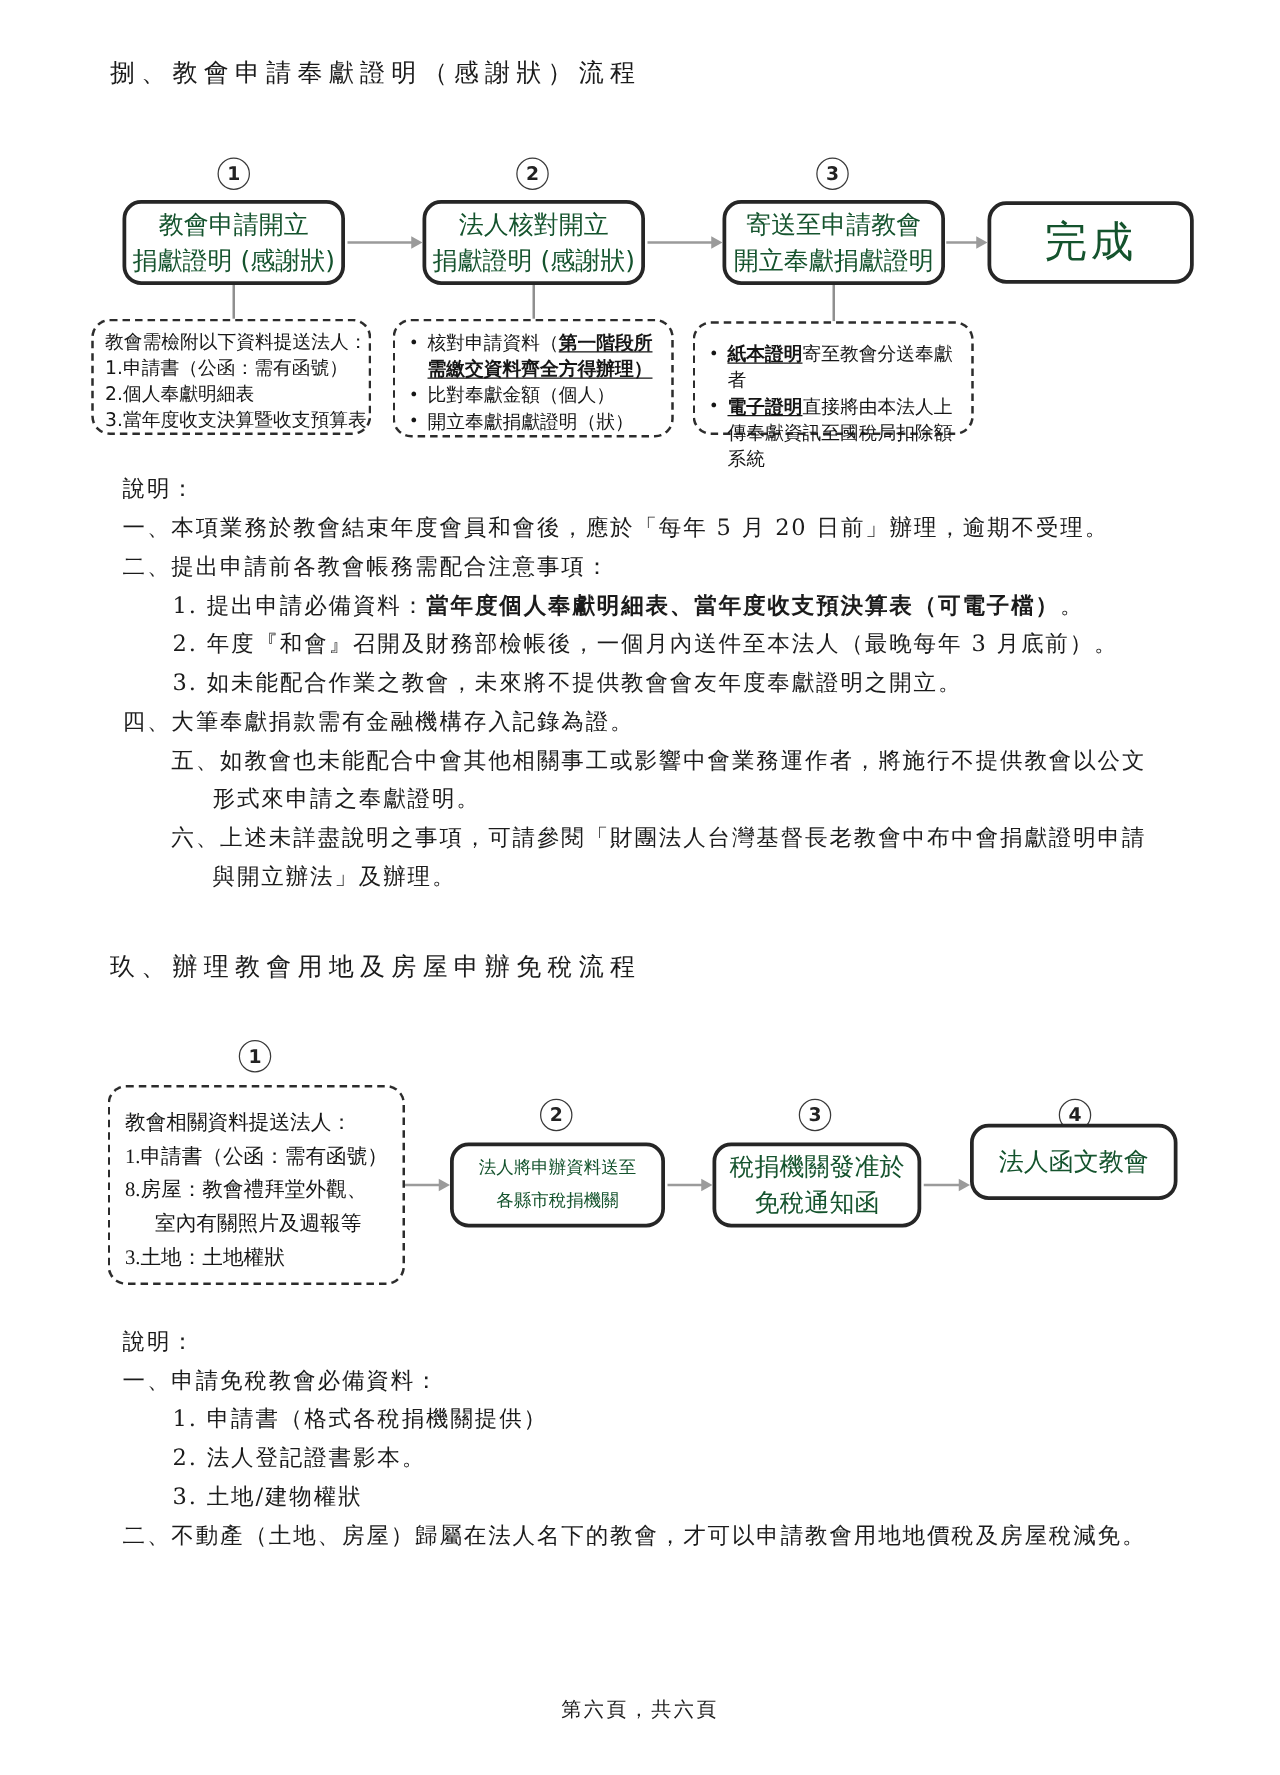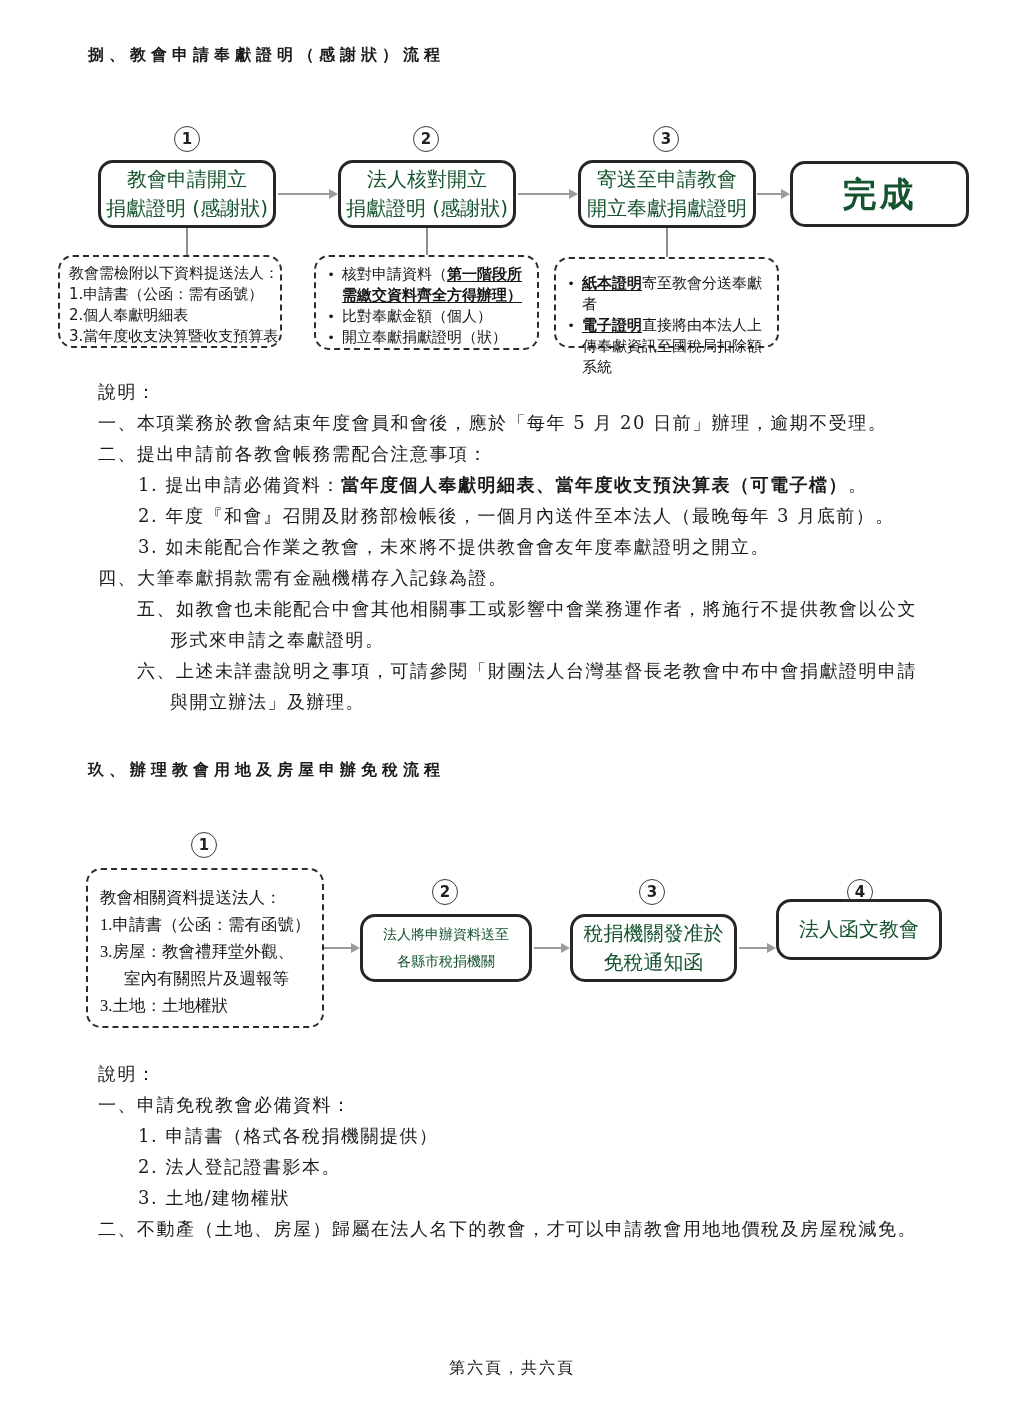--- a/index.html
+++ b/index.html
@@ -7,21 +7,21 @@
     position:relative;
     width:1024px;height:1420px;
     margin:0 auto;
     background:#ffffff;
     font-family:"DejaVu Serif","Liberation Serif",serif;
     color:#1b1b1b;
     overflow:hidden;
   }
   .h-title{
     position:absolute;left:88px;
-    font-size:16px;font-weight:bold;
+    font-size:20px;font-weight:normal;
     letter-spacing:5px;white-space:nowrap;
     font-family:"DejaVu Serif","Liberation Serif",serif;
   }
   
   .circ{
     position:absolute;width:26px;height:26px;
     border:1.6px solid #3a3a3a;border-radius:50%;
     display:flex;align-items:center;justify-content:center;
     font-family:"DejaVu Sans","Liberation Sans",sans-serif;
     font-size:15px;font-weight:600;color:#222;box-sizing:border-box;
@@ -93,42 +93,42 @@
       <span>捐獻證明 (感謝狀)</span>
     </div>
     <div class="fbox" style="left:338px;top:160px;width:178px;height:68px;">
       <span>法人核對開立</span>
       <span>捐獻證明 (感謝狀)</span>
     </div>
     <div class="fbox" style="left:578px;top:160px;width:178px;height:68px;">
       <span>寄送至申請教會</span>
       <span>開立奉獻捐獻證明</span>
     </div>
-    <div class="fbox done" style="left:790px;top:161px;width:179px;height:66px;font-weight:bold;">
+    <div class="fbox done" style="left:790px;top:161px;width:165px;height:66px;">
       <span>完成</span>
     </div>
 
     <div class="harrow" style="left:278px;top:188px;width:60px;">
         <span class="shaft"></span>
         <span class="head"></span>
       </div>
     <div class="harrow" style="left:518px;top:188px;width:60px;">
         <span class="shaft"></span>
         <span class="head"></span>
       </div>
     <div class="harrow" style="left:757px;top:188px;width:33px;">
         <span class="shaft"></span>
         <span class="head"></span>
       </div>
 
     <div class="vline" style="left:186px;top:228px;height:27px;"></div>
     <div class="vline" style="left:426px;top:228px;height:27px;"></div>
     <div class="vline" style="left:666px;top:228px;height:29px;"></div>
 
-    <div class="dbox noteA" style="left:58px;top:255px;width:224px;height:93px;">
+    <div class="dbox noteA" style="left:73px;top:255px;width:224px;height:93px;">
       <div class="dline">教會需檢附以下資料提送法人：</div>
       <div class="dline">1.申請書（公函：需有函號）</div>
       <div class="dline">2.個人奉獻明細表</div>
       <div class="dline">3.當年度收支決算暨收支預算表</div>
     </div>
 
     <div class="dbox" style="left:314px;top:255px;width:225px;height:95px;padding:7px 4px 0 4px;">
       <div class="bul">
         <span class="dot">•</span>
         <span class="btx"><span>核對申請資料（</span><span class="bu">第一階段所需繳交資料齊全方得辦理）</span></span>
@@ -172,21 +172,21 @@
   <div>
 
     <div class="circ" style="left:191px;top:832px;">1</div>
     <div class="circ" style="left:432px;top:879px;">2</div>
     <div class="circ" style="left:639px;top:879px;">3</div>
     <div class="circ" style="left:847px;top:879px;">4</div>
 
     <div class="dbox flow2-note" style="left:86px;top:868px;width:238px;height:160px;">
       <div class="dline">教會相關資料提送法人：</div>
       <div class="dline">1.申請書（公函：需有函號）</div>
-      <div class="dline">3.房屋：教會禮拜堂外觀、</div>
+      <div class="dline">8.房屋：教會禮拜堂外觀、</div>
       <div class="dline cont">室內有關照片及週報等</div>
       <div class="dline">3.土地：土地權狀</div>
     </div>
 
     <div class="fbox small" style="left:360px;top:914px;width:172px;height:68px;">
       <span>法人將申辦資料送至</span>
       <span>各縣市稅捐機關</span>
     </div>
     <div class="fbox" style="left:570px;top:914px;width:167px;height:68px;">
       <span>稅捐機關發准於</span>

